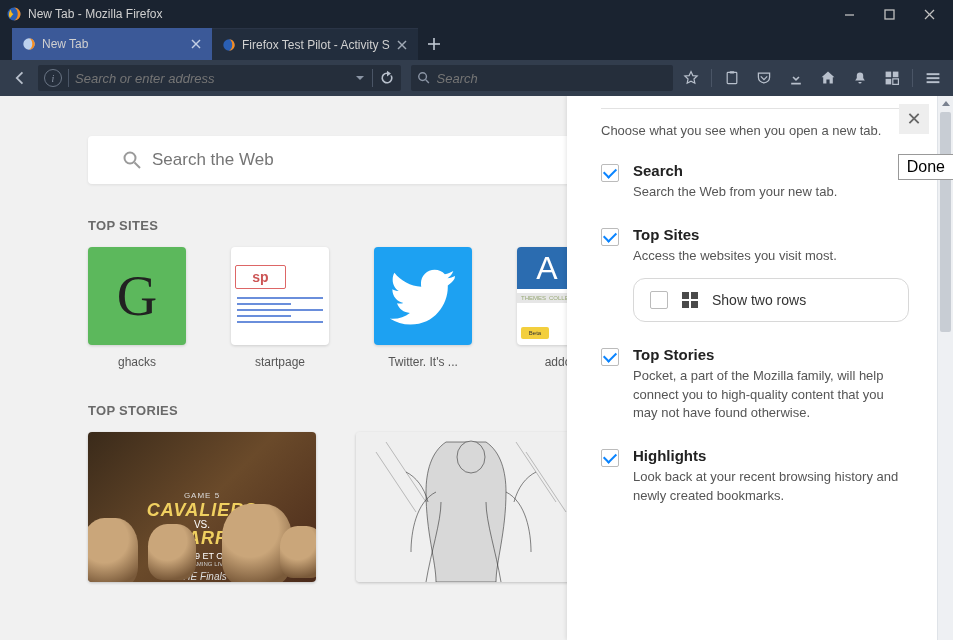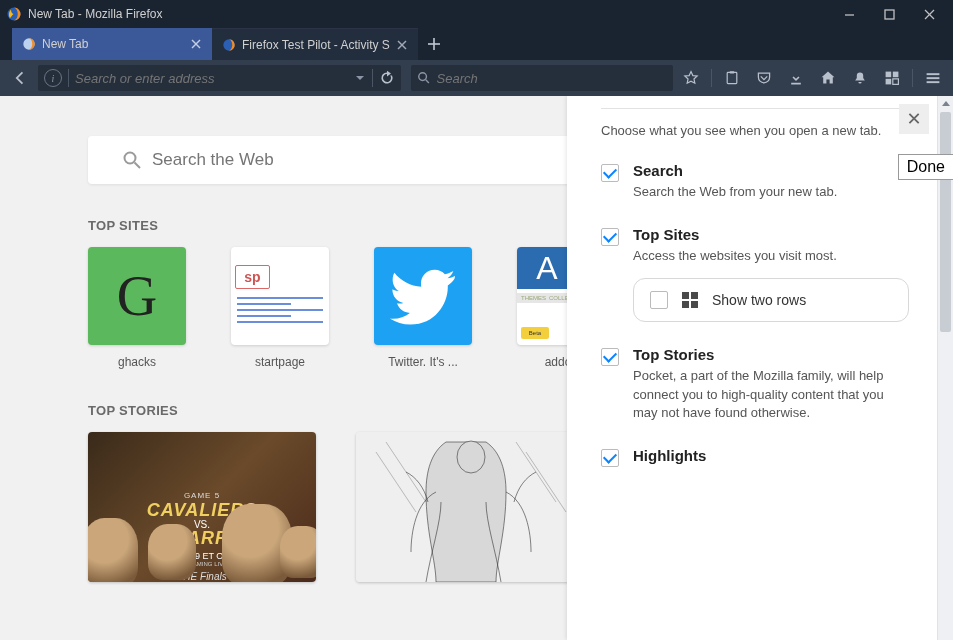--- a/index.html
+++ b/index.html
@@ -38,21 +38,21 @@
 .page { padding: 40px 60px 0 88px; }
 .websearch { background: #fff; border-radius: 4px; height: 48px; display: flex; align-items: center; padding: 0 34px; gap: 10px; box-shadow: 0 1px 3px rgba(0,0,0,.08); }
 .websearch input { border: none; outline: none; font-size: 17px; color: #888; flex: 1; }
 .section-title { font-size: 13px; font-weight: 600; color: #6a6a6a; letter-spacing: .3px; margin: 34px 0 14px 0; }
 .tiles { display: flex; gap: 45px; }
 .tile { width: 98px; text-align: center; }
 .tile-thumb { width: 98px; height: 98px; border-radius: 4px; background: #fff; box-shadow: 0 1px 3px rgba(0,0,0,.15); display: flex; align-items: center; justify-content: center; overflow: hidden; position: relative; }
 .tile-label { font-size: 12px; color: #555; margin-top: 10px; white-space: nowrap; overflow: hidden; text-overflow: ellipsis; }
 .thumb-g { background: #5cb85c; color: #222; font-size: 56px; font-family: Georgia, serif; }
 .thumb-sp { background: #fff; flex-direction: column; align-items: flex-start; padding: 4px; }
-.thumb-sp .sp-logo { width: 35px; height: 24px; border: 1px solid #d66; border-radius: 2px; display: flex; align-items: center; justify-content: center; font-size: 14px; font-weight: bold; color: #c55; }
+.thumb-sp .sp-logo { width: 51px; height: 24px; border: 1px solid #d66; border-radius: 2px; display: flex; align-items: center; justify-content: center; font-size: 14px; font-weight: bold; color: #c55; }
 .thumb-sp .sp-lines { width: 100%; margin-top: 4px; }
 .thumb-sp .sp-line { height: 2px; background: #6a8edb; margin: 4px 2px; }
 .thumb-sp .sp-line.short { width: 60%; }
 .thumb-tw { background: #1da1f2; }
 .thumb-addon { background: #fff; }
 .thumb-addon .ao-top { position: absolute; top: 0; left: 0; width: 60px; height: 42px; background: #2b6cb0; color: #fff; font-size: 32px; display: flex; align-items: center; justify-content: center; }
 .thumb-addon .ao-side { position: absolute; top: 12px; right: 0; width: 30px; height: 30px; background: #0aa6c2; }
 .thumb-addon .ao-strip1 { position: absolute; top: 46px; left: 0; right: 0; height: 10px; background: #e6e6e6; font-size: 6px; color: #9a7; display:flex; align-items:center; gap:3px; padding-left:4px; }
 .thumb-addon .ao-strip2 { position: absolute; bottom: 6px; left: 4px; width: 28px; height: 12px; background: #f3cf3e; border-radius: 2px; font-size:6px; color:#333; display:flex; align-items:center; justify-content:center; }
 .stories { display: flex; gap: 40px; }
@@ -357,20 +357,21 @@
       <div class="pref-body">
         <div class="pref-title">Top Stories</div>
         <div class="pref-sub">Pocket, a part of the Mozilla family, will help connect you to high-quality content that you may not have found otherwise.</div>
       </div>
     </div>
 
     <div class="pref-item">
       <div class="pref-check checked"></div>
       <div class="pref-body">
         <div class="pref-title">Highlights</div>
+        <div class="pref-sub">Look back at your recent browsing history and newly created bookmarks.</div>
       </div>
     </div>
   </div>
 
   <div class="vscroll">
     <div class="arrow">
         <svg width="10" height="10">
           <path d="M5 2l4 5H1z" fill="#7a8290"></path>
         </svg>
       </div>

